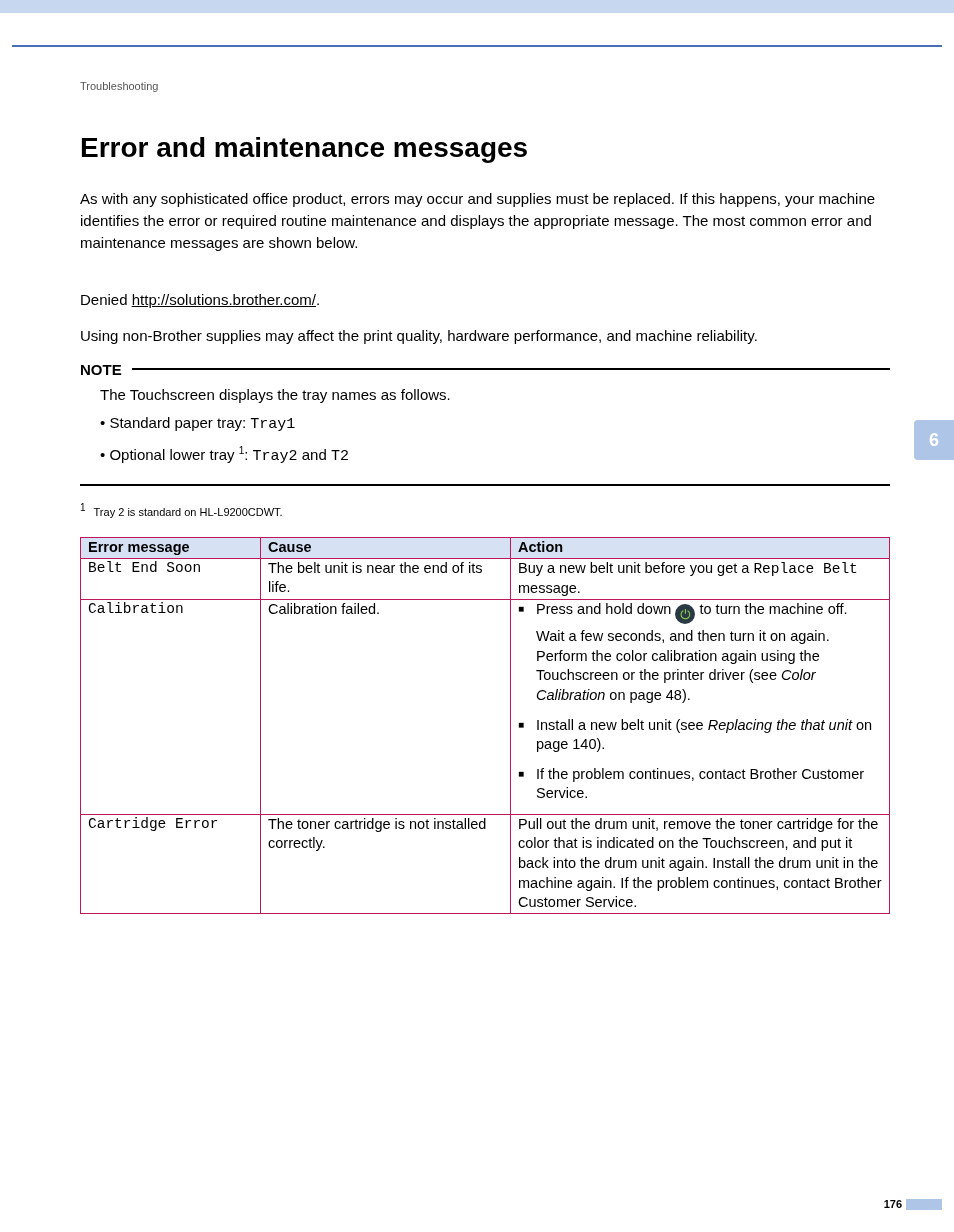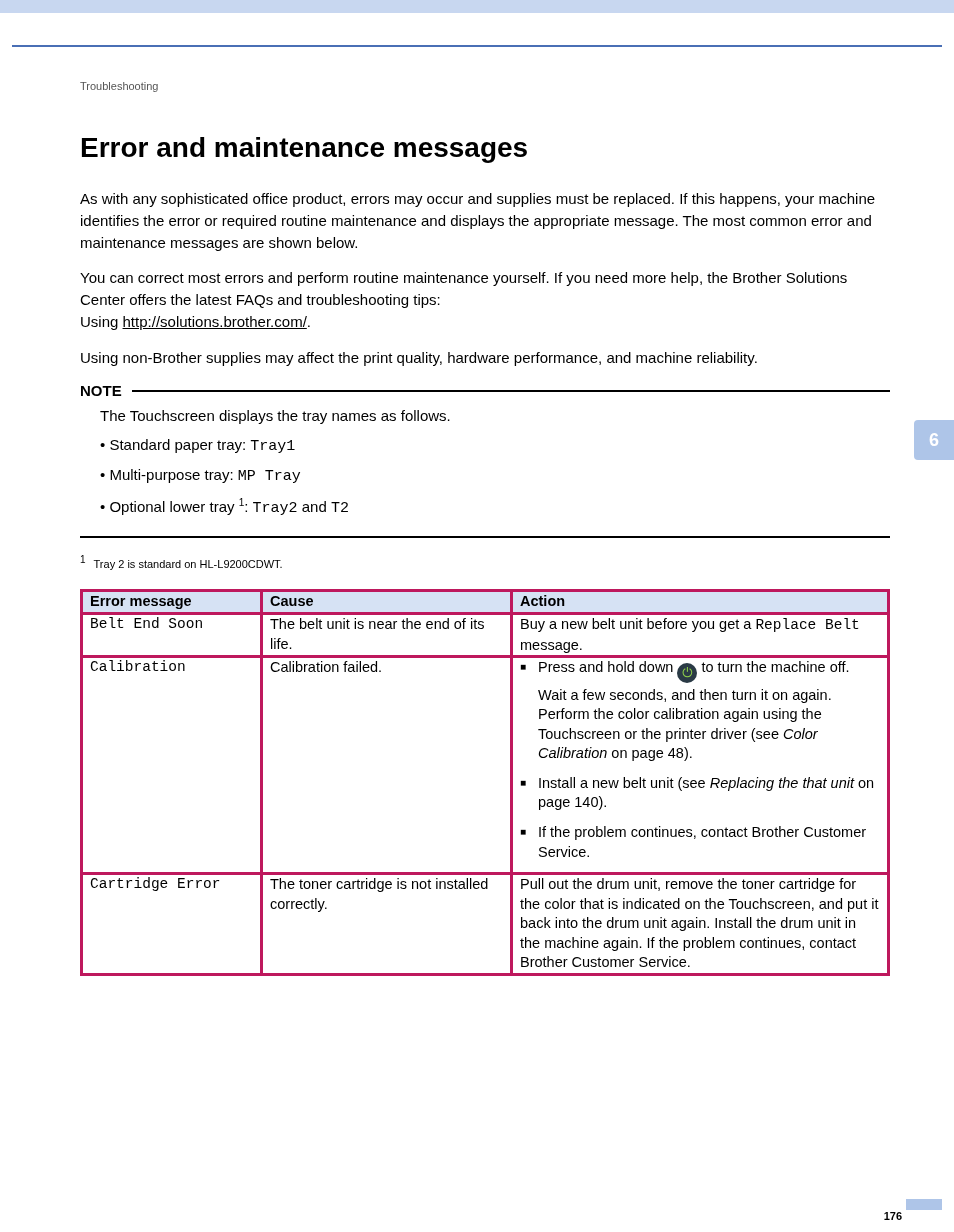--- a/index.html
+++ b/index.html
@@ -99,21 +99,21 @@
     font-size: 11px;
     margin: 16px 0 20px 0;
   }
   .footnote .sup { margin-right: 8px; }
   table.err {
     border-collapse: collapse;
     width: 100%;
     font-size: 14.5px;
   }
   table.err th, table.err td {
-    border: 3px solid #be185d;
+    border: 1px solid #be185d;
     padding: 0 7px;
     text-align: left;
     vertical-align: top;
     line-height: 1.35;
   }
   table.err th {
     background: #d6e2f4;
     font-weight: bold;
   }
   .col-msg { width: 180px; }
@@ -162,21 +162,21 @@
     vertical-align: -5px;
     align-items: center;
     justify-content: center;
     color: #8fd04a;
     font-size: 13px;
     line-height: 1;
   }
   .italic { font-style: italic; }
   .page-number {
     position: absolute;
-    bottom: 10px;
+    bottom: 22px;
     right: 52px;
     font-size: 11px;
     font-weight: bold;
   }
   .page-number-bar {
     position: absolute;
     bottom: 22px;
     right: 12px;
     width: 36px;
     height: 11px;
@@ -191,38 +191,35 @@
 <div class="page-tab">6</div>
 
 <div class="content">
   <div class="breadcrumb">Troubleshooting</div>
 
   <h1>Error and maintenance messages</h1>
 
   <p class="para">As with any sophisticated office product, errors may occur and supplies must be replaced. If this happens, your machine identifies the error or required routine maintenance and displays the appropriate message. The most common error and maintenance messages are shown below.</p>
 
   <p class="para">
-    <span>You can correct most errors and perform routine maintenance yourself. If you need more help, the Brother Solutions Center offers the latest FAQs and troubleshooting tips:</span><br>
-    <span>Using </span><span class="link">http://solutions.brother.com/</span><span>.</span>
+    <br>
+    <span>Denied </span><span class="link">http://solutions.brother.com/</span><span>.</span>
   </p>
 
   <p class="para">Using non-Brother supplies may affect the print quality, hardware performance, and machine reliability.</p>
 
   <div class="note-box">
     <div class="note-title-row">
       <span class="note-title">NOTE</span>
       <span class="note-line"></span>
     </div>
     <div class="note-body">
       <div>The Touchscreen displays the tray names as follows.</div>
       <div class="bullet">
         <span>Standard paper tray: </span><span class="mono">Tray1</span>
-      </div>
-      <div class="bullet">
-        <span>Multi-purpose tray: </span><span class="mono">MP Tray</span>
       </div>
       <div class="bullet">
         <span>Optional lower tray </span><span class="sup">1</span><span>: </span><span class="mono">Tray2</span><span> and </span><span class="mono">T2</span>
       </div>
     </div>
     <div class="note-bottom-line"></div>
   </div>
 
   <div class="footnote">
     <span class="sup">1</span><span>Tray 2 is standard on HL-L9200CDWT.</span>

